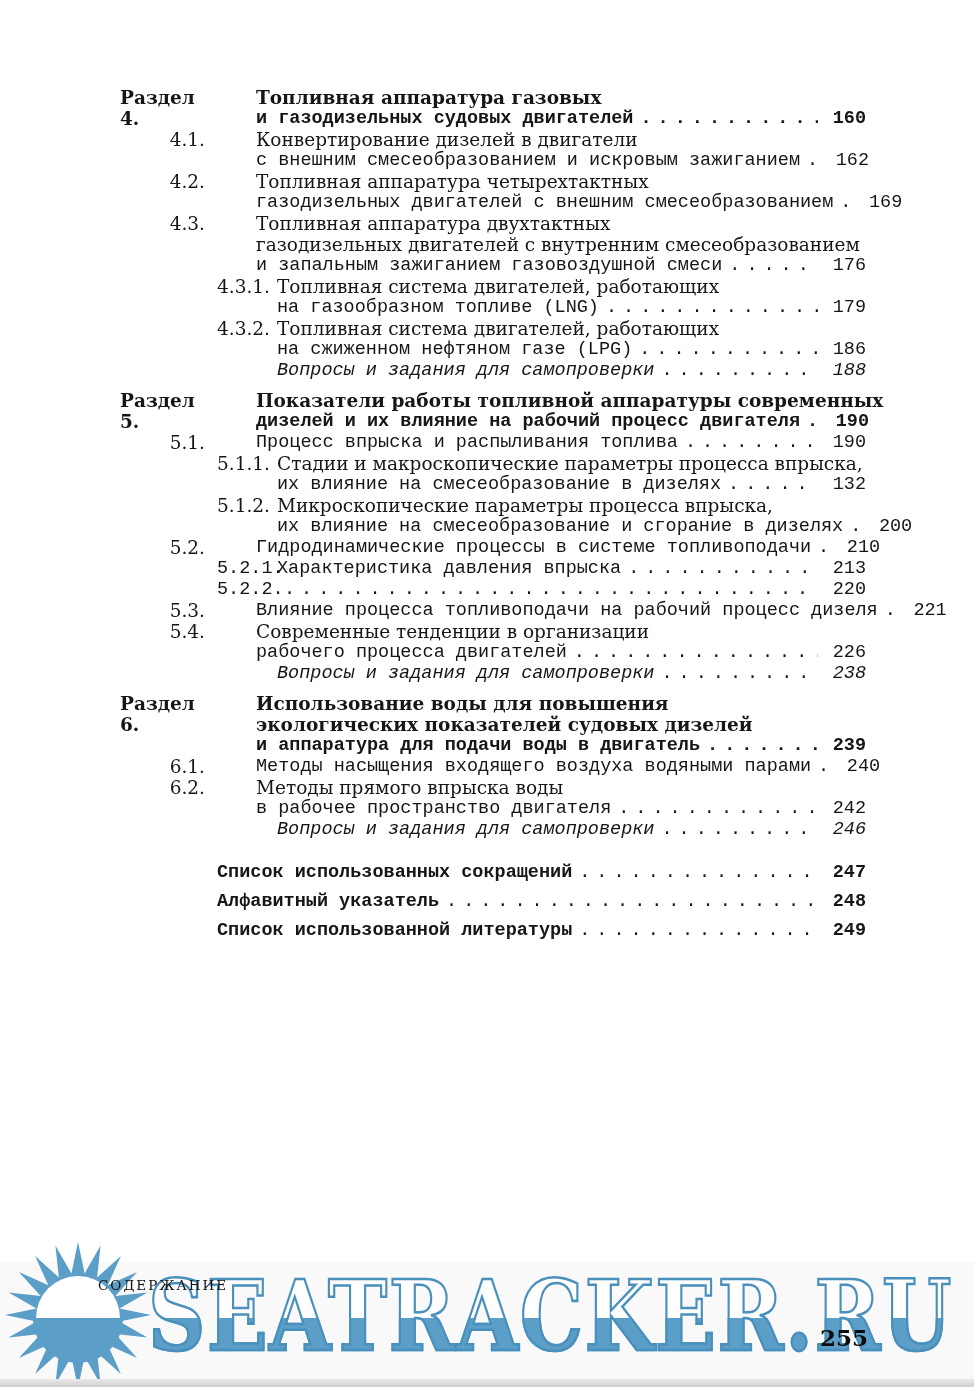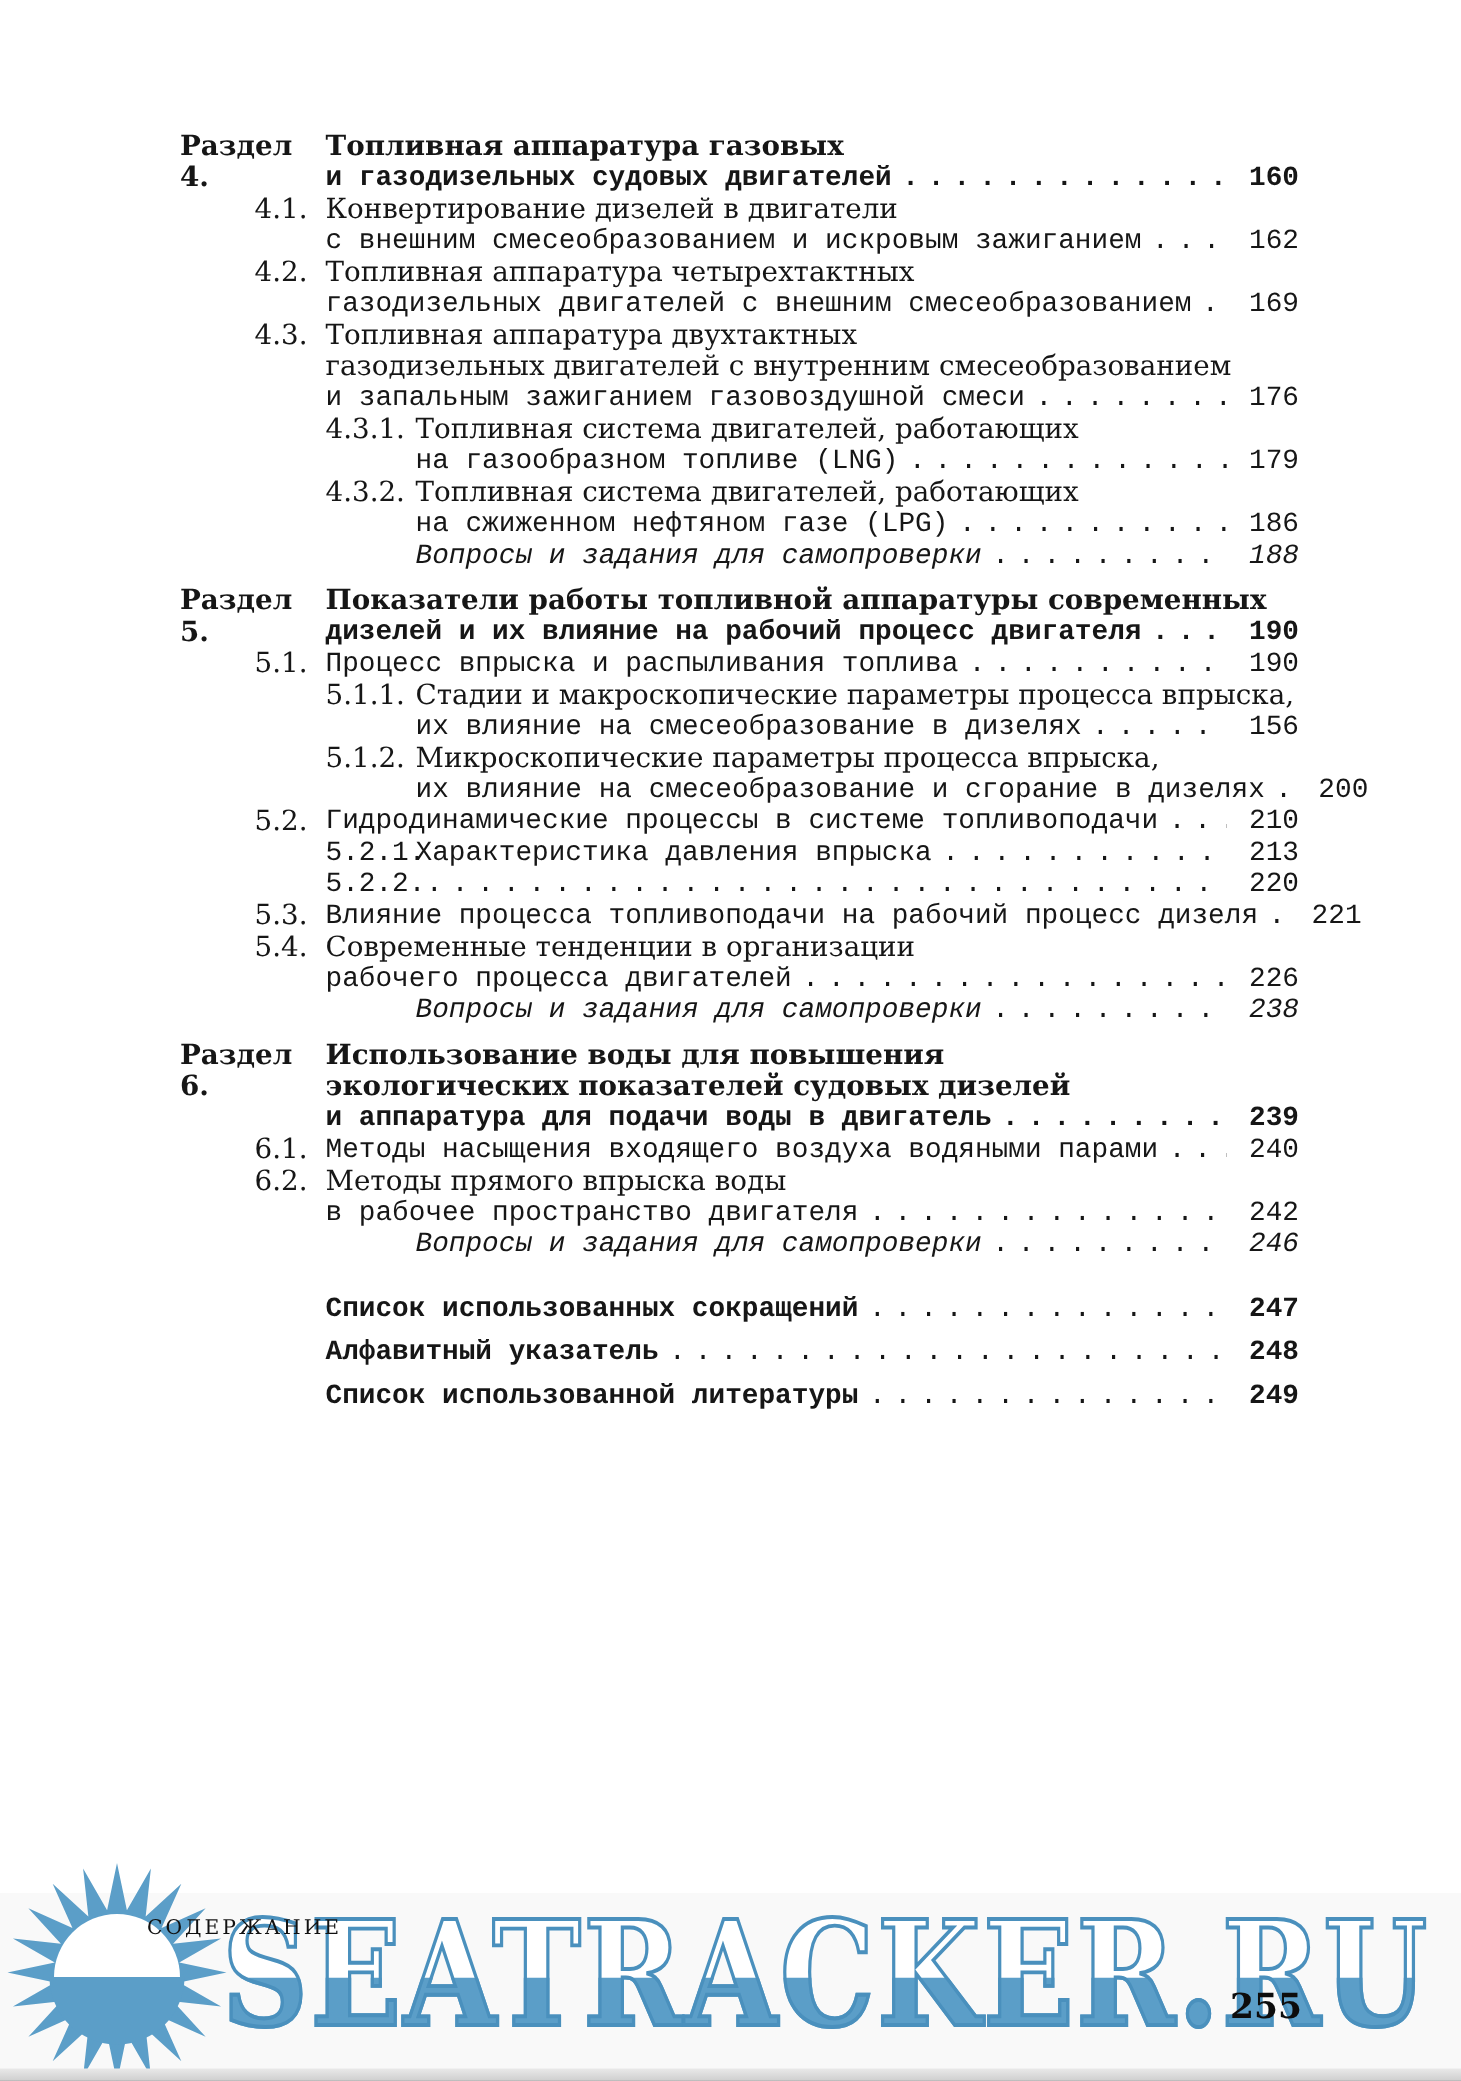--- a/index.html
+++ b/index.html
@@ -20,21 +20,21 @@
 
   
   .toc{
     position:absolute;
     left:120px;top:87px;
     width:746px;
     font-size:18.5px;
     line-height:21px;
   }
   .entry{margin:0;}
-  .entry.section,.entry.item{display:flex;align-items:flex-start;}
+  .entry.section,.entry.item{display:flex;align-items:flex-start;gap:39px;}
   .entry.gap{margin-top:9px;}
   .num{
     flex:none;width:97px;
     box-sizing:border-box;
   }
   .section{font-weight:bold;}
   .section .num{font-weight:bold;}
   .item .num{text-align:right;padding-right:12px;}
   .content{flex:1;min-width:0;}
   .line{white-space:nowrap;}
@@ -199,21 +199,21 @@
             <span class="page-ref">190</span>
           </div>
         </div>
       </div>
       <div class="entry subitem">
         <div class="content">
           <div class="line"><span class="num">5.1.1.</span><span class="t">Стадии и макроскопические параметры процесса впрыска,</span></div>
           <div class="line last cont">
             <span class="t">их влияние на смесеобразование в дизелях</span>
             <span class="leader"></span>
-            <span class="page-ref">156</span>
+            <span class="page-ref">132</span>
           </div>
         </div>
       </div>
       <div class="entry subitem">
         <div class="content">
           <div class="line"><span class="num">5.1.2.</span><span class="t">Микроскопические параметры процесса впрыска,</span></div>
           <div class="line last cont">
             <span class="t">их влияние на смесеобразование и сгорание в дизелях</span>
             <span class="leader"></span>
             <span class="page-ref">200</span>

